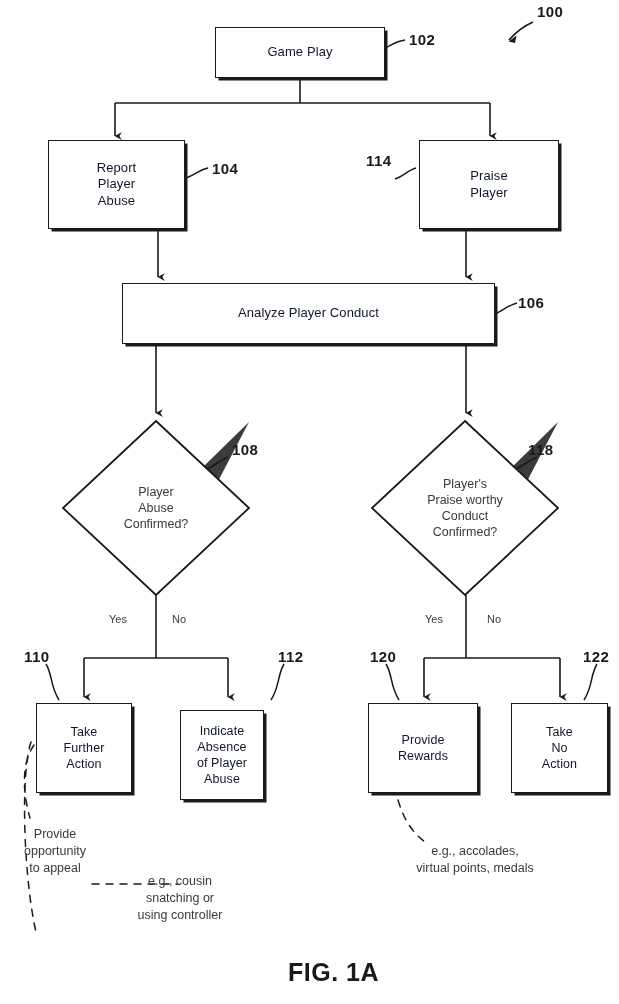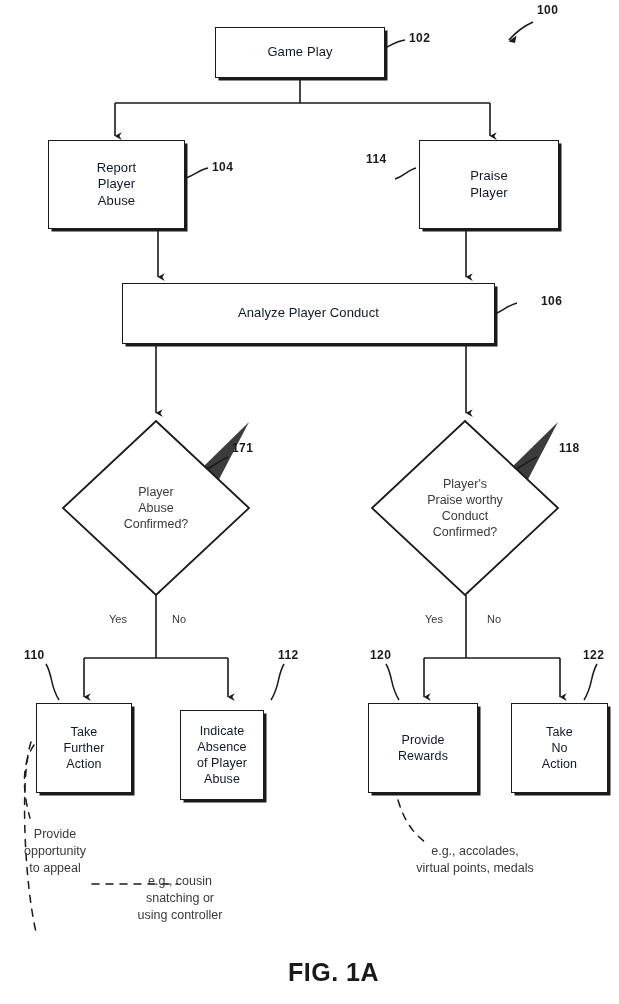--- a/index.html
+++ b/index.html
@@ -64,21 +64,21 @@
     text-align: center;
     font-size: 12.5px;
     line-height: 1.3;
     color: #3a3a3a;
     white-space: pre-line;
     pointer-events: none;
   }
   
   .ref-num {
     position: absolute;
-    font-size: 12px;
+    font-size: 15px;
     font-weight: bold;
     color: #1a1a1a;
     letter-spacing: 0.4px;
     z-index: 4;
     white-space: nowrap;
   }
   
   .branch-label {
     position: absolute;
     font-size: 11px;
@@ -186,44 +186,44 @@
 
   <div class="node-box" style="left:419px; top:140px; width:140px; height:89px;">
     <span class="node-text">Praise
 Player</span>
   </div>
   <div class="ref-num" style="left:366px; top:152px;">114</div>
 
   <div class="node-box" style="left:122px; top:283px; width:373px; height:61px;">
     <span class="node-text">Analyze Player Conduct</span>
   </div>
-  <div class="ref-num" style="left:541px; top:294px;">106</div>
+  <div class="ref-num" style="left:518px; top:294px;">106</div>
 
   <div class="node-diamond" style="left:60px; top:418px; width:192px; height:180px;">
     <svg width="192" height="180" viewBox="0 0 192 180">
       <path d="M99,92 L189,4 L99,176 Z" fill="#1a1a1a" opacity="0.85"></path>
       <path d="M96,3 L189,90 L96,177 L3,90 Z" fill="#ffffff" stroke="#1a1a1a" stroke-width="1.8"></path>
     </svg>
     <span class="dia-text">Player
 Abuse
 Confirmed?</span>
   </div>
-  <div class="ref-num" style="left:232px; top:441px;">171</div>
+  <div class="ref-num" style="left:232px; top:441px;">108</div>
 
   <div class="node-diamond" style="left:369px; top:418px; width:192px; height:180px;">
     <svg width="192" height="180" viewBox="0 0 192 180">
       <path d="M99,92 L189,4 L99,176 Z" fill="#1a1a1a" opacity="0.85"></path>
       <path d="M96,3 L189,90 L96,177 L3,90 Z" fill="#ffffff" stroke="#1a1a1a" stroke-width="1.8"></path>
     </svg>
     <span class="dia-text">Player's
 Praise worthy
 Conduct
 Confirmed?</span>
   </div>
-  <div class="ref-num" style="left:559px; top:441px;">118</div>
+  <div class="ref-num" style="left:528px; top:441px;">118</div>
 
   <div class="branch-label" style="left:109px; top:613px;">Yes</div>
   <div class="branch-label" style="left:172px; top:613px;">No</div>
   <div class="branch-label" style="left:425px; top:613px;">Yes</div>
   <div class="branch-label" style="left:487px; top:613px;">No</div>
 
   <div class="node-box small" style="left:36px; top:703px; width:96px; height:90px;">
     <span class="node-text">Take
 Further
 Action</span>

